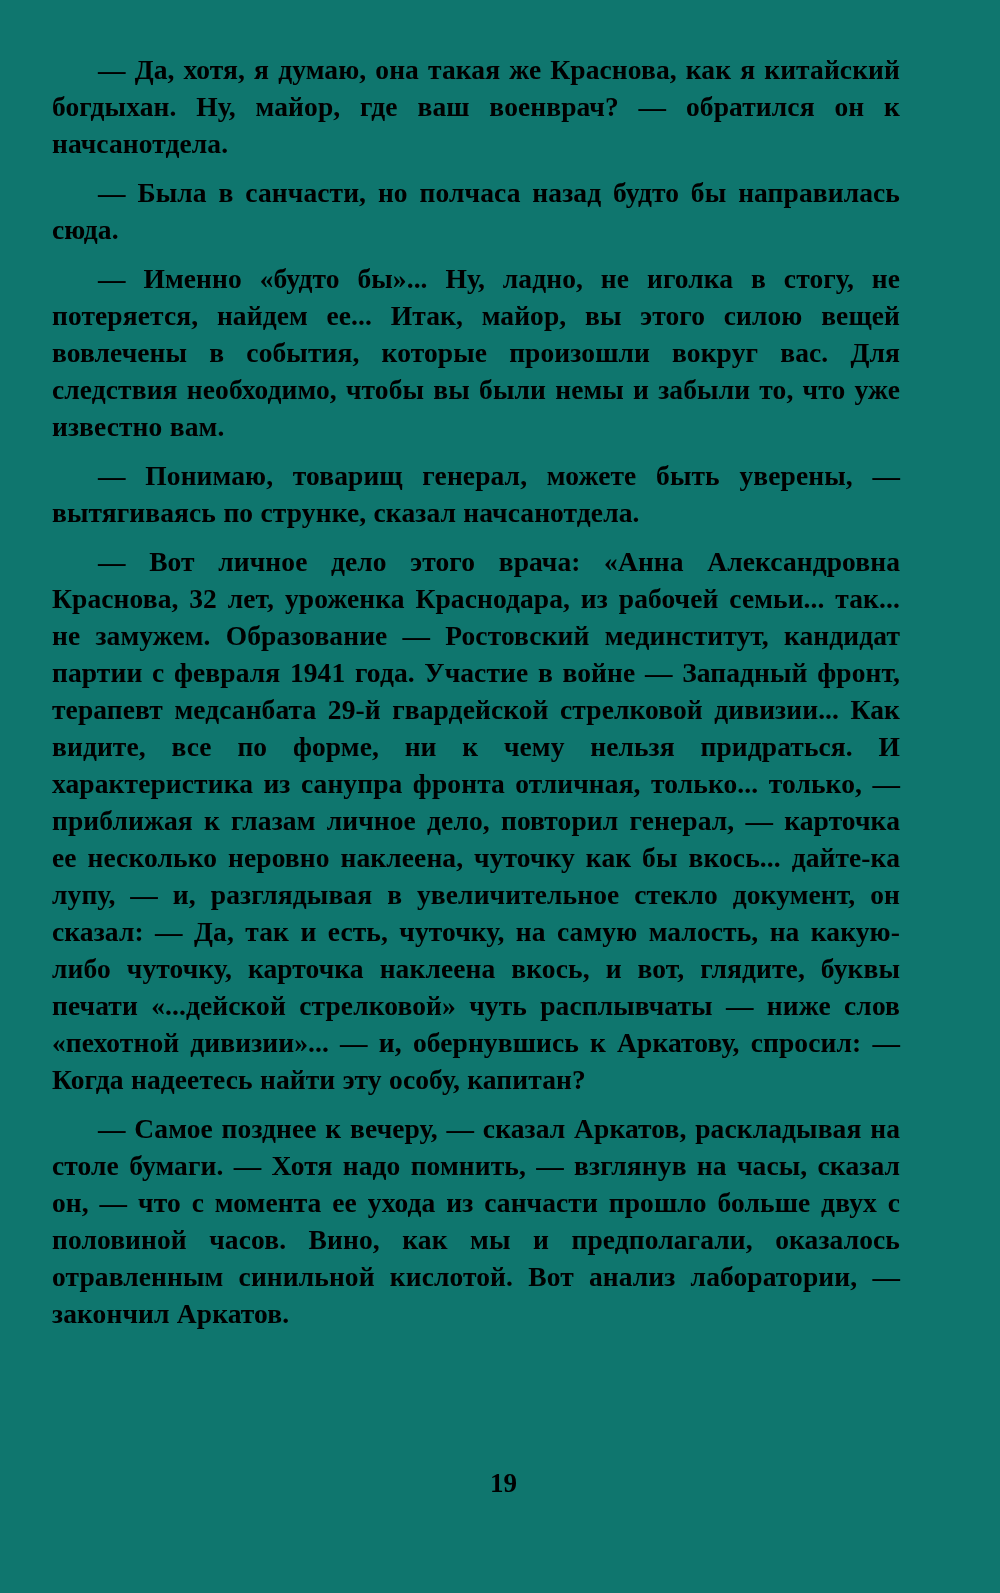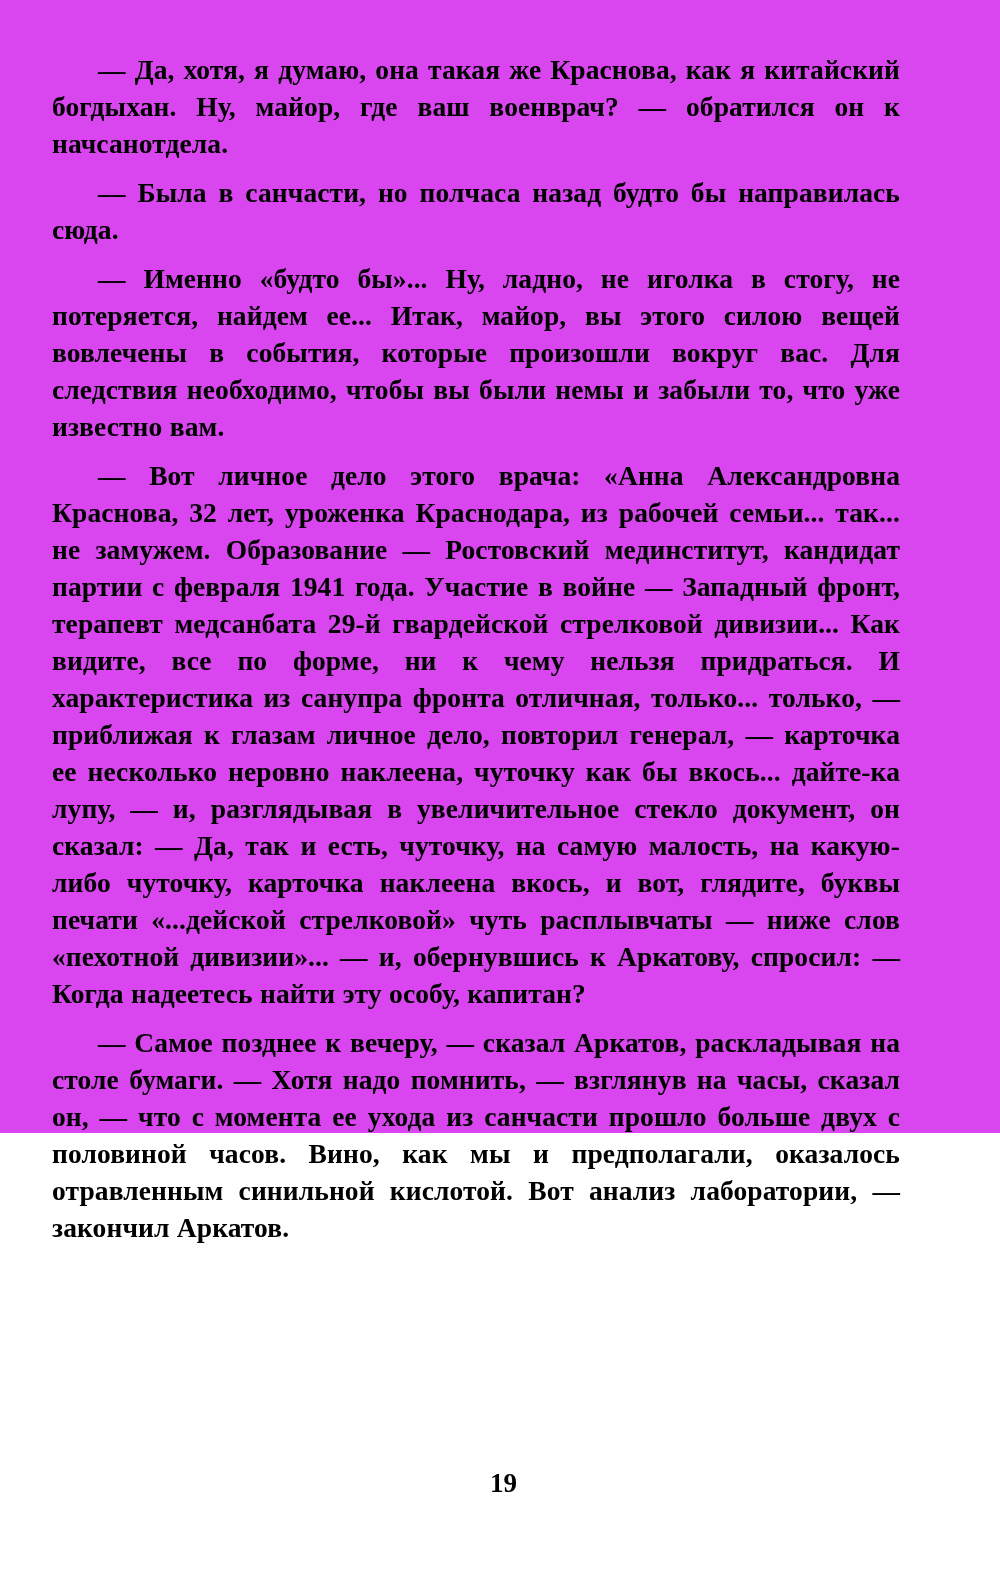--- a/index.html
+++ b/index.html
@@ -10,23 +10,23 @@
   body {
     width: 1000px;
     height: 1593px;
     font-family: "Liberation Serif", serif;
     color: #000000;
     overflow: hidden;
   }
   .page {
     position: relative;
     width: 1000px;
-    height: 1133px;
+    height: 1593px;
     box-sizing: border-box;
-    background: #d946ef;
+    background: #0f766e;
   }
   .text-block {
     position: absolute;
     top: 52px;
     left: 52px;
     width: 848px;
   }
   p.para {
     margin: 0;
     font-size: 27.5px;
@@ -55,17 +55,18 @@
   }
 </style>
 </head>
 <body>
 
 <div class="page">
   <div class="text-block">
     <p class="para">— Да, хотя, я думаю, она такая же Краснова, как я ки­тайский богдыхан. Ну, майор, где ваш военврач? — обра­тился он к начсанотдела.</p>
     <p class="para">— Была в санчасти, но полчаса назад будто бы напра­вилась сюда.</p>
     <p class="para">— Именно «будто бы»... Ну, ладно, не иголка в стогу, не потеряется, найдем ее... Итак, майор, вы этого силою вещей вовлечены в события, которые произошли вокруг вас. Для следствия необходимо, чтобы вы были немы и за­были то, что уже известно вам.</p>
+    <p class="para">— Понимаю, товарищ генерал, можете быть увере­ны, — вытягиваясь по струнке, сказал начсанотдела.</p>
     <p class="para">— Вот личное дело этого врача: «Анна Александров­на Краснова, 32 лет, уроженка Краснодара, из рабочей се­мьи... так... не замужем. Образование — Ростовский мед­институт, кандидат партии с февраля 1941 года. Участие в войне — Западный фронт, терапевт медсанбата 29-й гвар­дейской стрелковой дивизии... Как видите, все по фор­ме, ни к чему нельзя придраться. И характеристика из са­нупра фронта отличная, только... только, — приближая к глазам личное дело, повторил генерал, — карточка ее не­сколько неровно наклеена, чуточку как бы вкось... дайте-ка лупу, — и, разглядывая в увеличительное стекло доку­мент, он сказал: — Да, так и есть, чуточку, на самую ма­лость, на какую-либо чуточку, карточка наклеена вкось, и вот, глядите, буквы печати «...дейской стрелковой» чуть расплывчаты — ниже слов «пехотной дивизии»... — и, обернувшись к Аркатову, спросил: — Когда надеетесь най­ти эту особу, капитан?</p>
     <p class="para">— Самое позднее к вечеру, — сказал Аркатов, раскла­дывая на столе бумаги. — Хотя надо помнить, — взглянув на часы, сказал он, — что с момента ее ухода из санчасти прошло больше двух с половиной часов. Вино, как мы и предполагали, оказалось отравленным синильной кисло­той. Вот анализ лаборатории, — закончил Аркатов.</p>
   </div>
   <div class="page-number">19</div>
 </div>
 
 </body></html>

